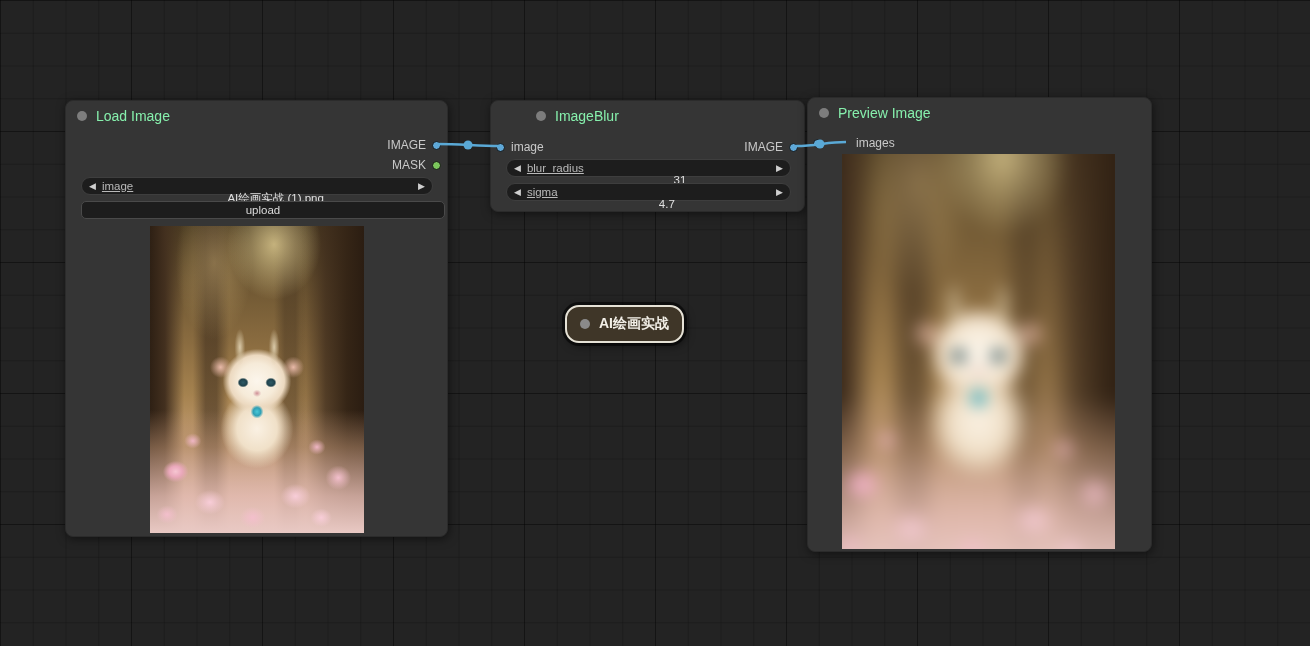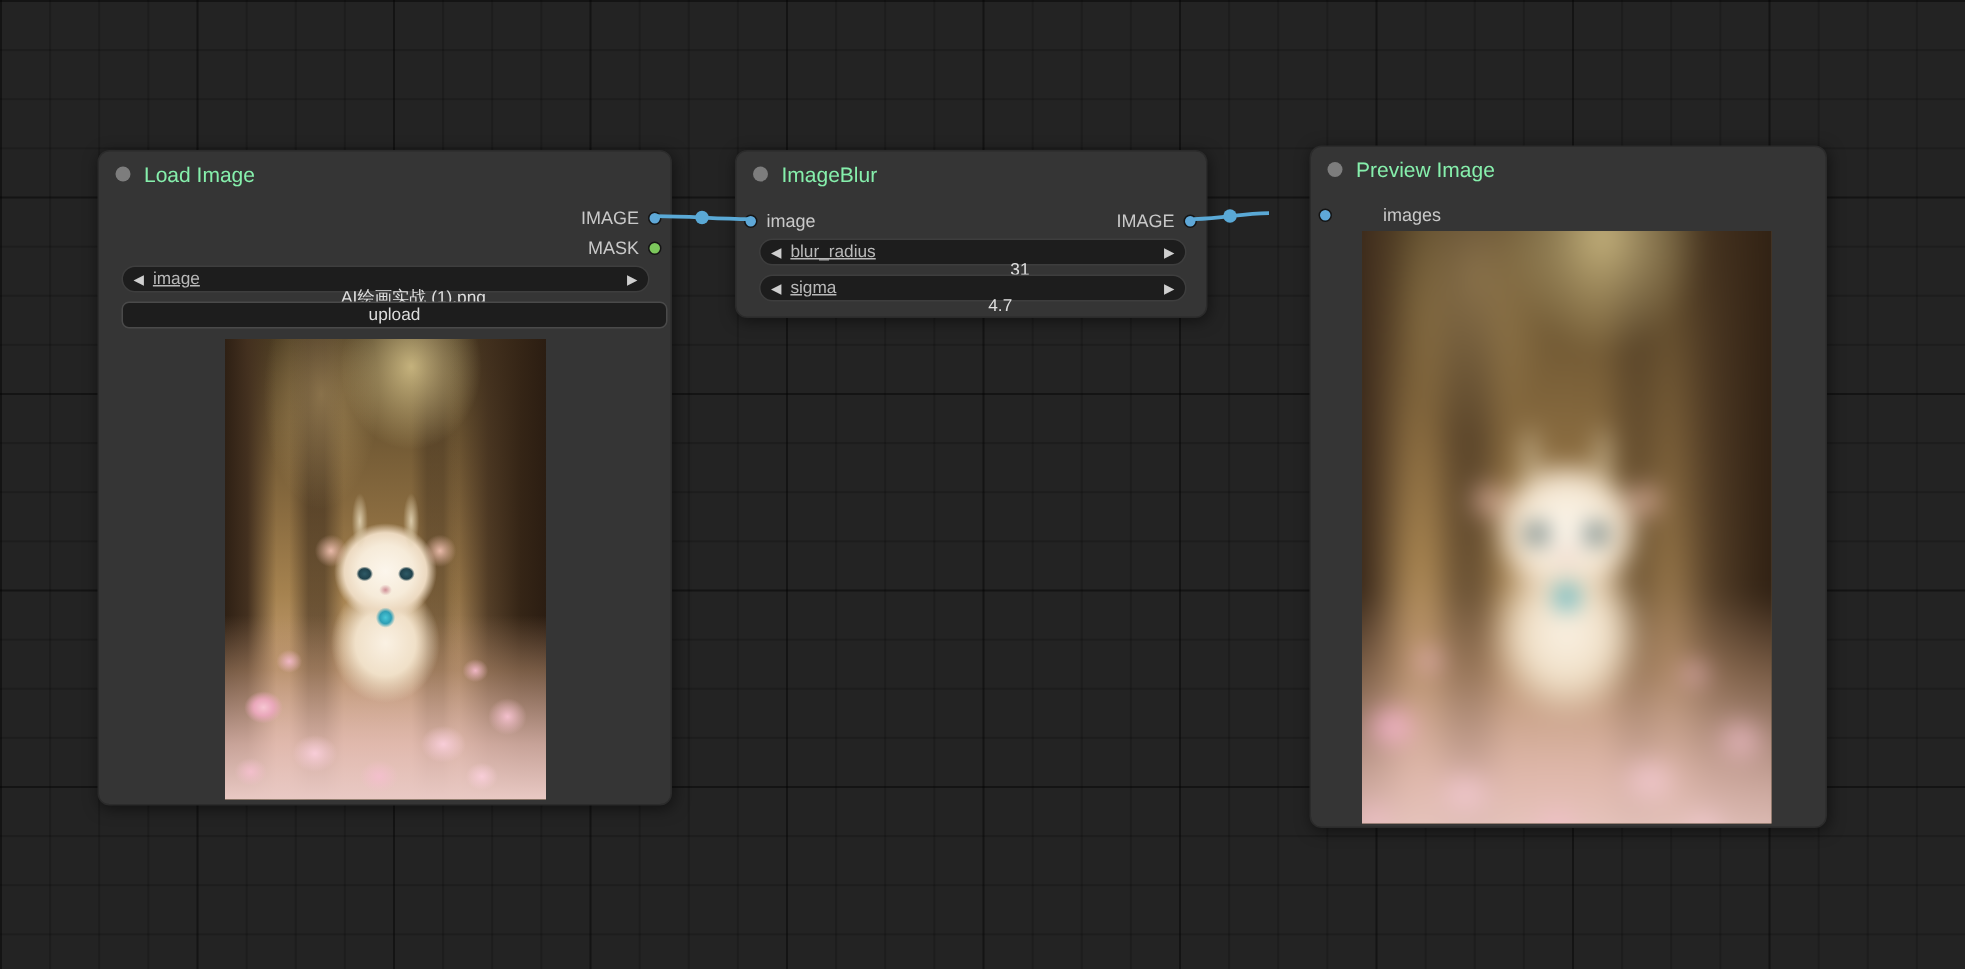--- a/index.html
+++ b/index.html
@@ -92,21 +92,21 @@
       <span class="wlabel">image</span>
       <span class="wvalue">AI绘画实战 (1).png</span>
       <span class="arrow">▶</span>
     </div>
     <div class="btn-widget" style="left:15px;top:100px;width:364px;">upload</div>
     <div class="scene-frame" style="left:84px;top:125px;width:214px;height:307px;">
       <div class="scene"></div>
     </div>
   </div>
 
-  <div class="node" style="left:490px;top:100px;width:315px;height:112px;">
+  <div class="node" style="left:490px;top:100px;width:315px;height:112px;padding-left:34px;">
     <div class="node-title">
       <span class="title-dot"></span>
       <span>ImageBlur</span>
     </div>
     <div class="slot in" style="top:38px;">
       <span class="port blue"></span>
       <span>image</span>
     </div>
     <div class="slot out" style="top:38px;">
       <span>IMAGE</span>
@@ -119,34 +119,38 @@
       <span class="arrow">▶</span>
     </div>
     <div class="widget" style="left:15px;top:82px;width:285px;">
       <span class="arrow">◀</span>
       <span class="wlabel">sigma</span>
       <span class="wvalue">4.7</span>
       <span class="arrow">▶</span>
     </div>
   </div>
 
-  <div class="node" style="left:873px;top:97px;width:345px;height:455px;">
+  <div class="node" style="left:807px;top:97px;width:345px;height:455px;">
     <div class="node-title">
       <span class="title-dot"></span>
       <span>Preview Image</span>
     </div>
     <div class="slot in" style="top:37px;gap:34px;">
       <span class="port blue"></span>
       <span>images</span>
     </div>
     <div class="scene-frame" style="left:34px;top:56px;width:273px;height:395px;">
       <div class="scene blurred"></div>
     </div>
   </div>
 
+  <div class="pill-node" style="left:565px;top:305px;height:38px;">
+    <span class="title-dot"></span>
+    <span>AI绘画实战</span>
+  </div>
 
   <svg class="links" width="1310" height="646">
     <path d="M437,144 C462,144 476,146 500,146" stroke="#5aa9d6" stroke-width="2.5" fill="none"></path>
     <circle cx="468" cy="145" r="4.5" fill="#5aa9d6"></circle>
     <path d="M796,146 C817,146 826,142 846,142" stroke="#5aa9d6" stroke-width="2.5" fill="none"></path>
     <circle cx="820" cy="144" r="4.5" fill="#5aa9d6"></circle>
   </svg>
 
 </div>
 

